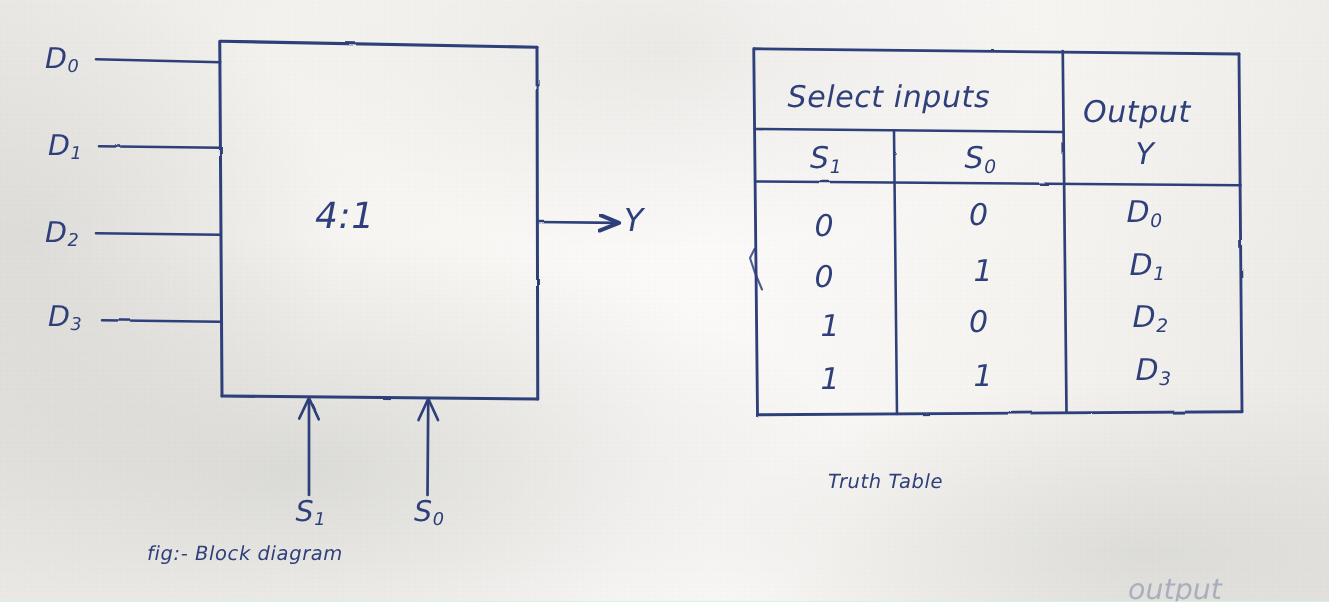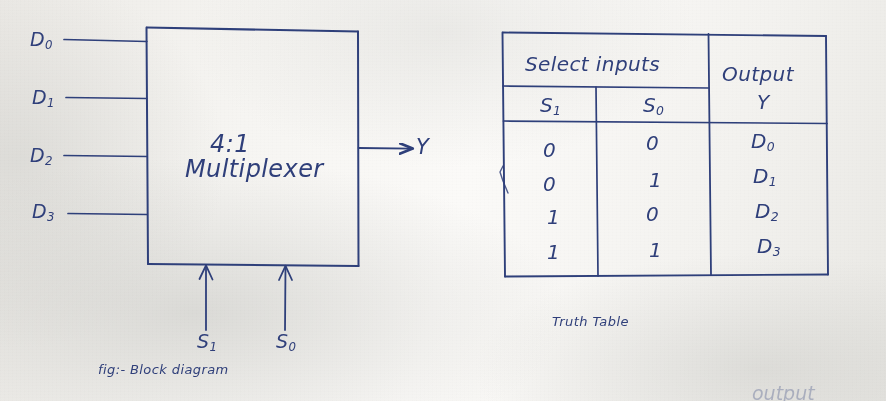--- a/index.html
+++ b/index.html
@@ -149,21 +149,20 @@
     <span>D</span><sub>1</sub>
   </div>
   <div class="hand lbl-d" style="left:30px; top:144px;">
     <span>D</span><sub>2</sub>
   </div>
   <div class="hand lbl-d" style="left:32px; top:200px;">
     <span>D</span><sub>3</sub>
   </div>
 
   <div class="hand box-title" style="left:210px; top:130px;">4:1</div>
-  <div class="hand box-title" style="left:185px; top:155px;">Multiplexer</div>
 
   <div class="hand lbl-y" style="left:416px; top:135px;">
     <span>Y</span>
   </div>
 
   <div class="hand lbl-s" style="left:197px; top:330px;">
     <span>S</span><sub>1</sub>
   </div>
   <div class="hand lbl-s" style="left:276px; top:330px;">
     <span>S</span><sub>0</sub>

